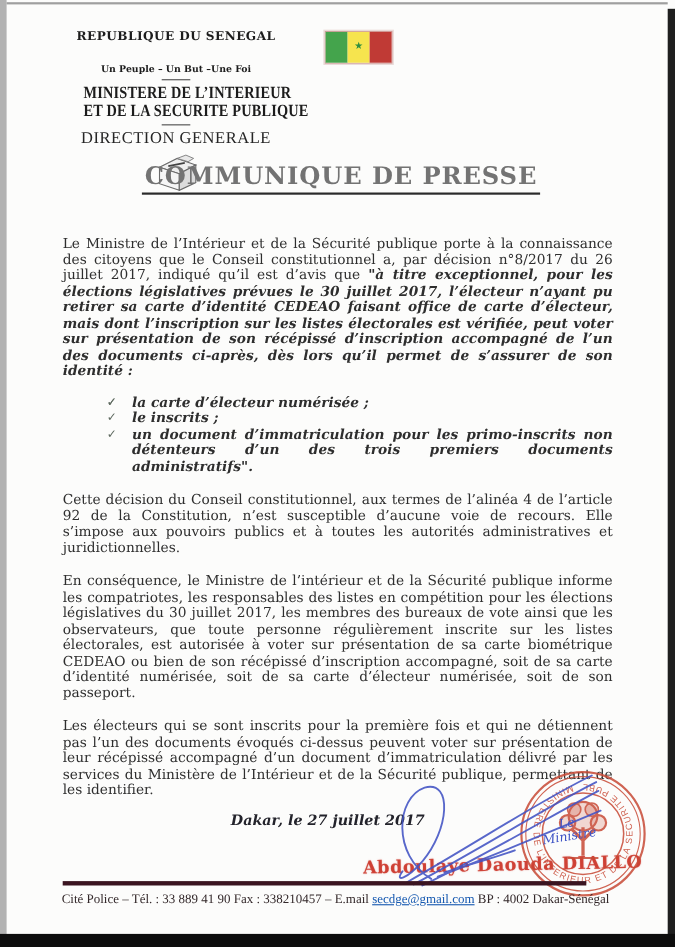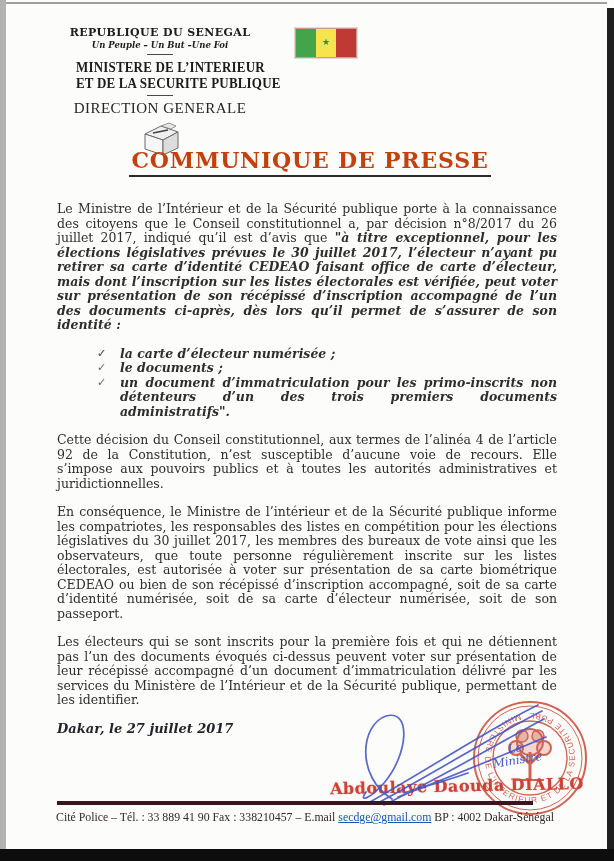--- a/index.html
+++ b/index.html
@@ -9,52 +9,52 @@
 
   
   .edge-left   { position:absolute; left:0; top:0; width:6px; height:100%; background:#b2b2b2; }
   .edge-right  { position:absolute; right:0; top:8px; width:7px; height:853px; background:#1f1f1f; }
   .edge-bottom { position:absolute; left:0; bottom:0; width:100%; height:12px; background:#0d0d0d; }
   .edge-top    { position:absolute; left:6px; top:2px; width:601px; height:2px; background:#9f9f9f; }
 
   
   .letterhead { position:absolute; left:60px; top:26px; width:200px; text-align:center; color:#1c1c1c; }
   .lh-republic { font-size:11px; font-weight:bold; letter-spacing:0.4px; }
-  .lh-motto    { font-size:8.5px; font-weight:bold; margin-top:1px;font-style:italic; }
+  .lh-motto    { font-size:8.5px; font-weight:bold; margin-top:19px; }
   .lh-sep { width:26px; border-top:1.5px solid #4a4a4a; margin:4px auto 4px; }
   .lh-ministry { font-size:15.5px; font-weight:bold; line-height:16px; letter-spacing:0.2px;
                  transform:scaleX(0.84); transform-origin:50% 50%; white-space:nowrap;
                  font-family:"Liberation Serif", serif; }
   .lh-direction { font-size:15px; line-height:16px; letter-spacing:0.5px; color:#262626;
                   font-family:"Liberation Serif", serif; margin-top:3px; }
   .ballot-icon { margin-top:5px; }
 
   
   .flag { position:absolute; left:295px; top:28px; width:62px; height:30px;
           display:flex; border:1px solid #cf9a96; outline:1px solid #e8d7d5; }
   .flag .band { flex:1; position:relative; }
   .flag .star { position:absolute; left:50%; top:50%; transform:translate(-50%,-54%);
                 font-size:9px; color:#2f8f3f; line-height:1; }
 
   
   .title-wrap { position:absolute; left:30px; top:147px; width:560px; text-align:center; }
   .title { display:inline-block; font-size:22px; font-weight:bold; letter-spacing:0.8px;
-           color:#c2410c; border-bottom:2.5px solid #2a2a2a; padding:0 3px 2px; }
+           color:#737373; border-bottom:2.5px solid #2a2a2a; padding:0 3px 2px; }
 
   
   .body-text { position:absolute; left:57px; top:198px; width:500px;
                font-size:12.5px; line-height:14.5px; color:#2e2e2e; text-align:justify; }
-  .body-text p { margin:4px 0 14px; }
+  .body-text p { margin:16px 0 14px; }
   .quote { font-weight:bold; font-style:italic; }
   ul.checklist { list-style:none; margin:0 0 14px 40px; }
   ul.checklist li { position:relative; padding-left:23px; font-weight:bold; font-style:italic;
                     text-align:justify; }
   ul.checklist .check { position:absolute; left:0; top:0; font-style:normal; font-weight:normal;
                         color:#5f6a60; font-size:11px; }
-  .date-line { text-align:left; padding-right:18px; font-weight:bold; font-style:italic;
+  .date-line { text-align:center; padding-right:18px; font-weight:bold; font-style:italic;
                font-size:13px; color:#23232b; }
 
   
   .name-stamp { position:absolute; left:330px; top:777px; width:206px; text-align:center;
                 font-size:16px; font-weight:bold; letter-spacing:0.5px; color:rgba(201,42,30,0.78);
                 transform:rotate(-1.2deg); text-shadow:0 0 1.2px rgba(201,42,30,0.55);
                 white-space:nowrap; }
   .stamp-svg { position:absolute; left:468px; top:696px; opacity:0.85; }
   .minister-label { position:absolute; left:492px; top:742px; width:48px; text-align:center;
                     color:#3d52c5; font-style:italic; font-size:11.5px; line-height:12px;
@@ -102,21 +102,21 @@
   <div class="title-wrap">
     <span class="title">COMMUNIQUE DE PRESSE</span>
   </div>
 
   <div class="body-text">
     <p><span>Le Ministre de l’Intérieur et de la Sécurité publique porte à la connaissance des citoyens que le Conseil constitutionnel a, par décision n°8/2017 du 26 juillet 2017, indiqué qu’il est d’avis que </span><span class="quote">"à titre exceptionnel, pour les élections législatives prévues le 30 juillet 2017, l’électeur n’ayant pu retirer sa carte d’identité CEDEAO faisant office de carte d’électeur, mais dont l’inscription sur les listes électorales est vérifiée, peut voter sur présentation de son récépissé d’inscription accompagné de l’un des documents ci-après, dès lors qu’il permet de s’assurer de son identité :</span></p>
 
     <ul class="checklist">
       <li><span class="check">✓</span></li>
       <li><span class="check">✓</span><span>la carte d’électeur numérisée ;</span></li>
-      <li><span class="check">✓</span><span>le documents ;</span></li>
+      <li><span class="check">✓</span><span>le inscrits ;</span></li>
       <li><span class="check">✓</span><span>un document d’immatriculation pour les primo-inscrits non détenteurs d’un des trois premiers documents administratifs".</span></li>
     </ul>
 
     <p>Cette décision du Conseil constitutionnel, aux termes de l’alinéa 4 de l’article 92 de la Constitution, n’est susceptible d’aucune voie de recours. Elle s’impose aux pouvoirs publics et à toutes les autorités administratives et juridictionnelles.</p>
     <p>En conséquence, le Ministre de l’intérieur et de la Sécurité publique informe les compatriotes, les responsables des listes en compétition pour les élections législatives du 30 juillet 2017, les membres des bureaux de vote ainsi que les observateurs, que toute personne régulièrement inscrite sur les listes électorales, est autorisée à voter sur présentation de sa carte biométrique CEDEAO ou bien de son récépissé d’inscription accompagné, soit de sa carte d’identité numérisée, soit de sa carte d’électeur numérisée, soit de son passeport.</p>
     <p>Les électeurs qui se sont inscrits pour la première fois et qui ne détiennent pas l’un des documents évoqués ci-dessus peuvent voter sur présentation de leur récépissé accompagné d’un document d’immatriculation délivré par les services du Ministère de l’Intérieur et de la Sécurité publique, permettant de les identifier.</p>
 
     <div class="date-line">Dakar, le 27 juillet 2017</div>
   </div>
 

